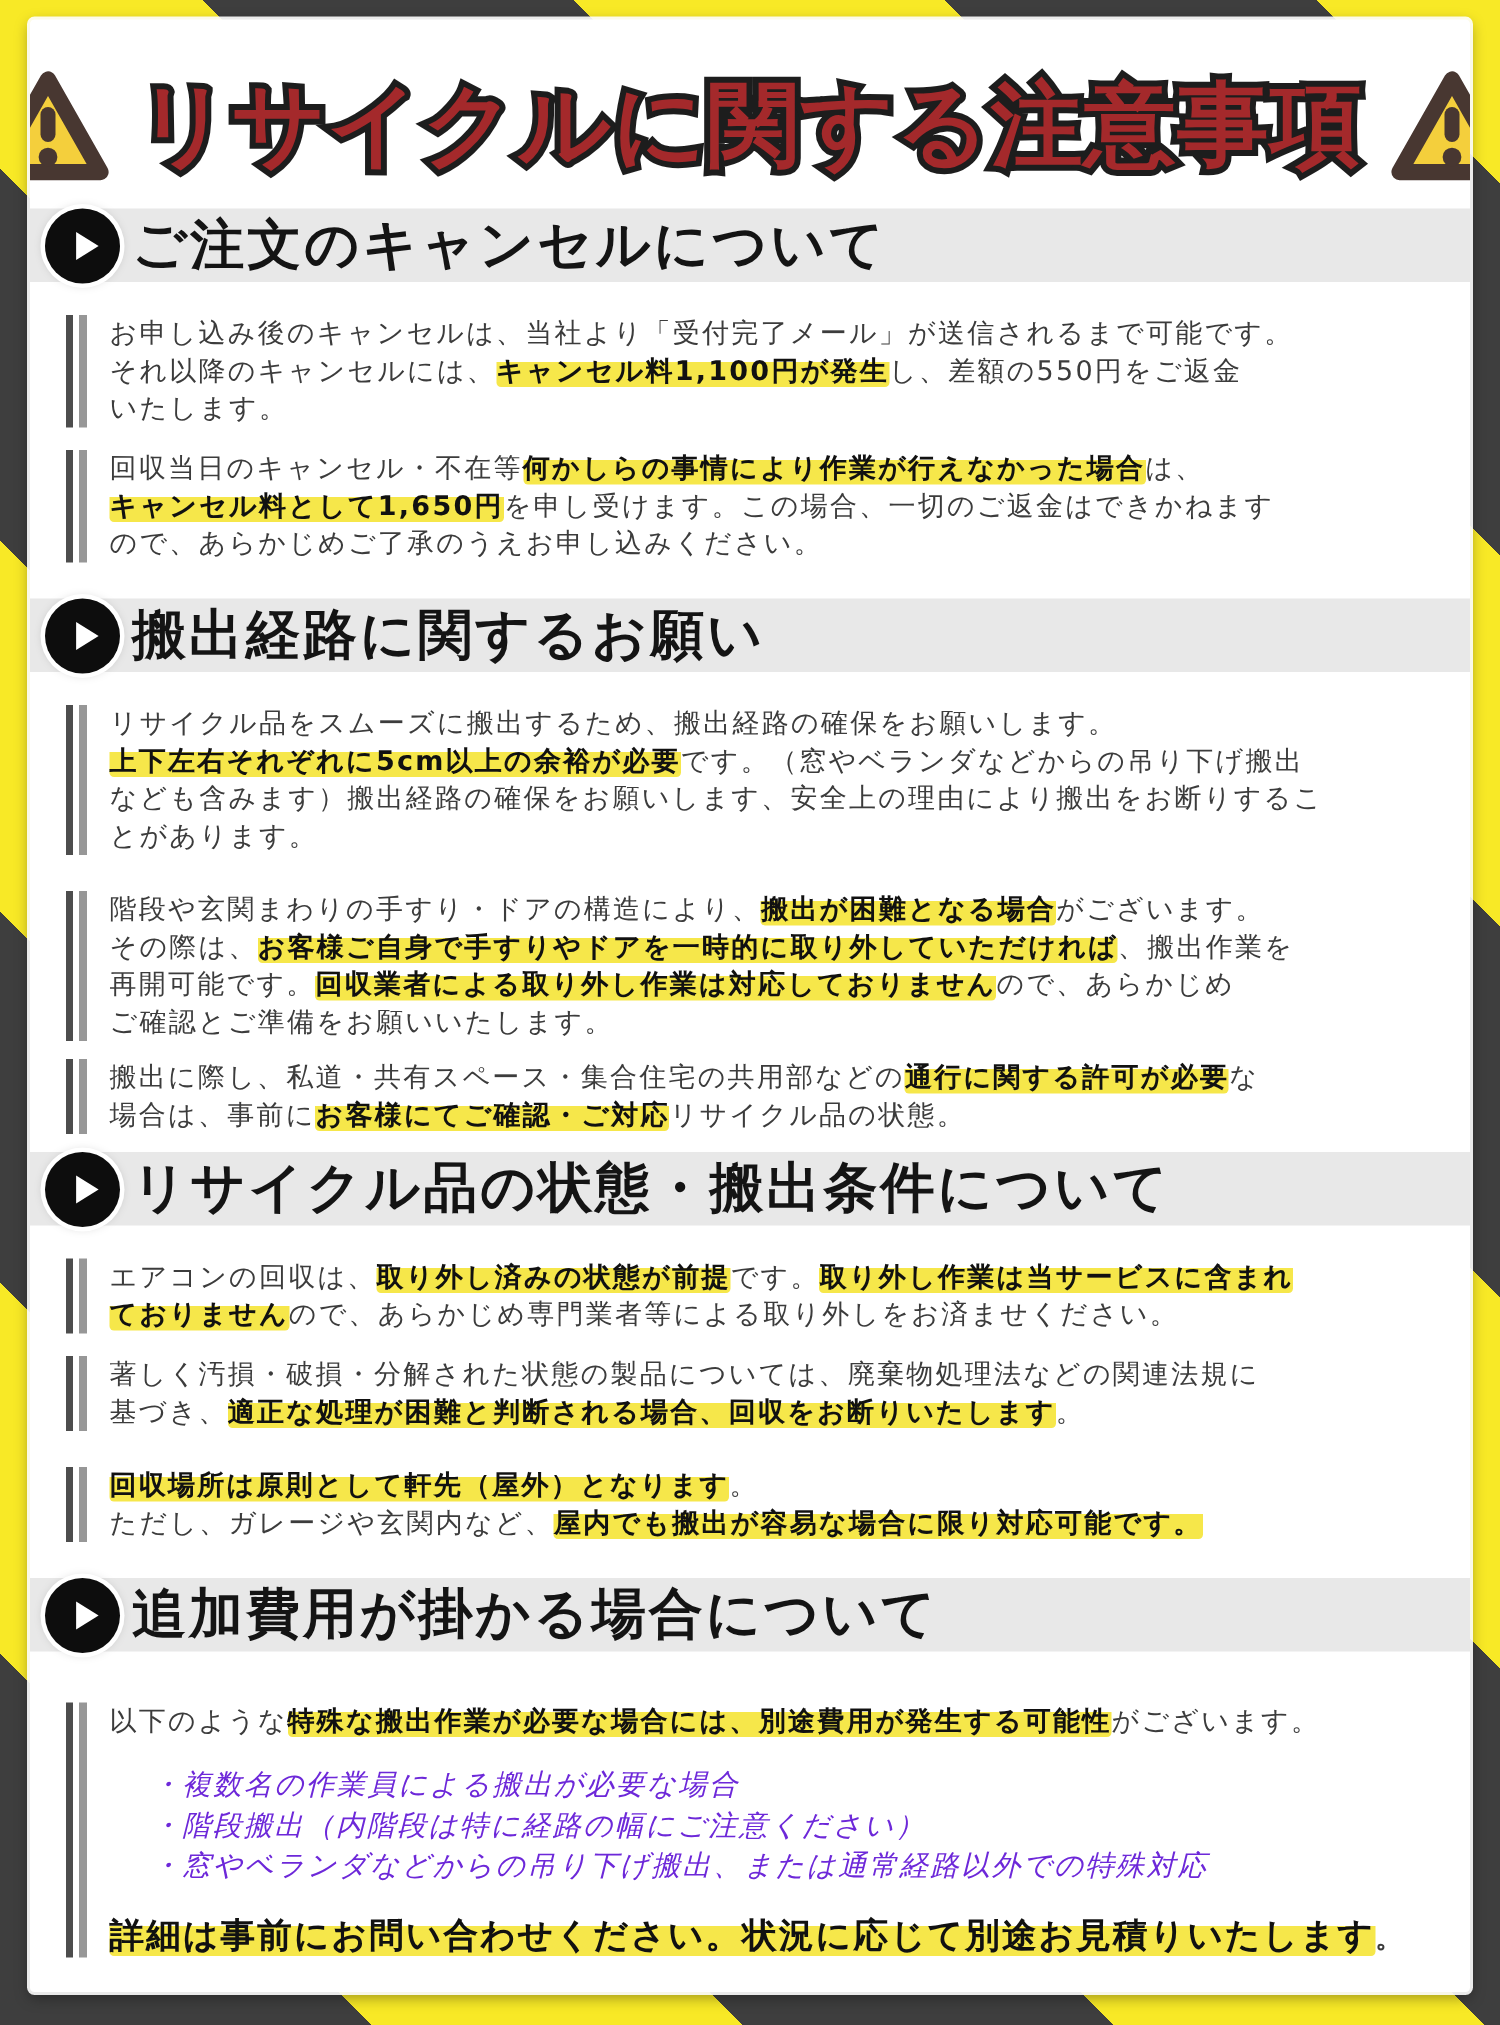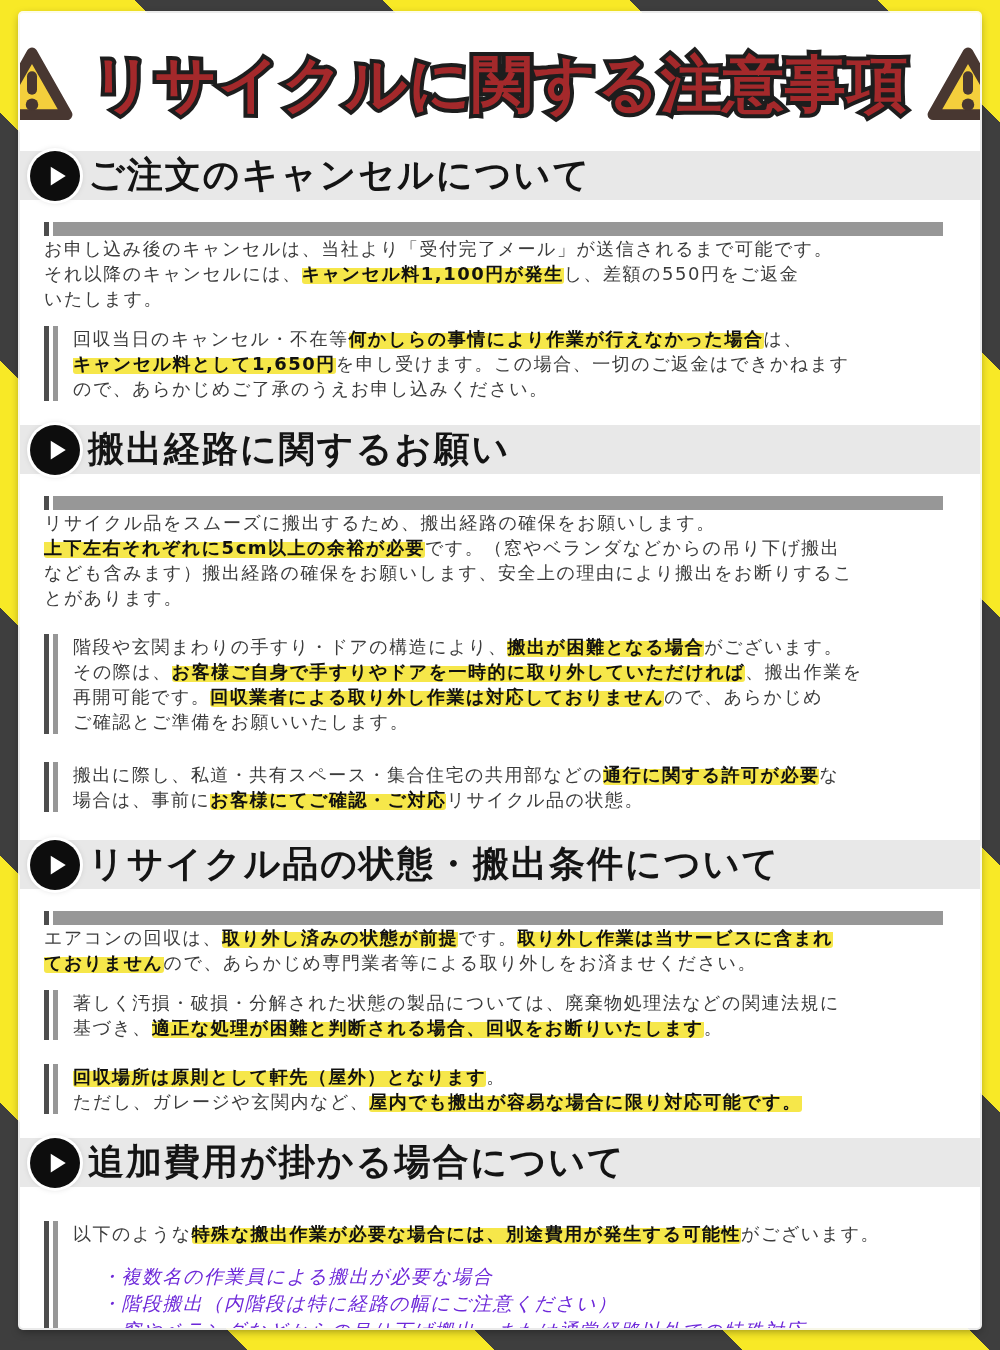--- a/index.html
+++ b/index.html
@@ -47,21 +47,21 @@
     text-shadow:0 0 2px #fff;
   }
   .t-front{
     position:relative;color:var(--title-red);
     -webkit-text-stroke:8px #1d1d1d;paint-order:stroke fill;
   }
   
   .band{
     background:var(--band-gray);
     height:49px;display:flex;align-items:center;
-    padding-left:10px;margin-top:16px;
+    padding-left:10px;margin-top:4px;
   }
   .play{
     width:50px;height:50px;border-radius:50%;background:#0d0d0d;
     box-shadow:0 0 0 3px #ffffff,0 0 7px rgba(0,0,0,.25);
     display:flex;align-items:center;justify-content:center;
     flex:0 0 auto;margin-right:8px;
   }
   .play svg{width:30px;height:30px;margin-left:4px;}
   .band h2{
     font-size:36px;font-weight:bold;color:#141414;letter-spacing:2px;
@@ -89,22 +89,22 @@
   .bullets{margin:17px 0 0 28px;list-style:none;}
   .bullets li{
     font-size:19px;line-height:27px;letter-spacing:1.5px;color:#6d28d9;font-style:italic;
   }
   .final-line{
     margin-top:21px;font-size:23px;line-height:32px;font-weight:bold;
     letter-spacing:2px;color:var(--text-strong);
   }
   .final-line .hl{font-size:23px;}
   .gap-lg{margin-top:24px;}
-  .gap-xl{margin-top:28px;}
-  .pad-after-band{margin-top:22px;flex-direction:column;}
+  .gap-xl{margin-top:12px;}
+  .pad-after-band{margin-top:22px;}
 </style>
 </head>
 <body>
 
 <div class="sheet">
 
   <div class="title-row">
     <svg class="warn-tri" viewBox="0 0 100 96">
       <polygon points="50,12 92,86 8,86" fill="#f4cf3c" stroke="#483731" stroke-width="13" stroke-linejoin="round"></polygon>
       <rect x="44" y="34" width="12" height="28" rx="6" fill="#483731"></rect>

